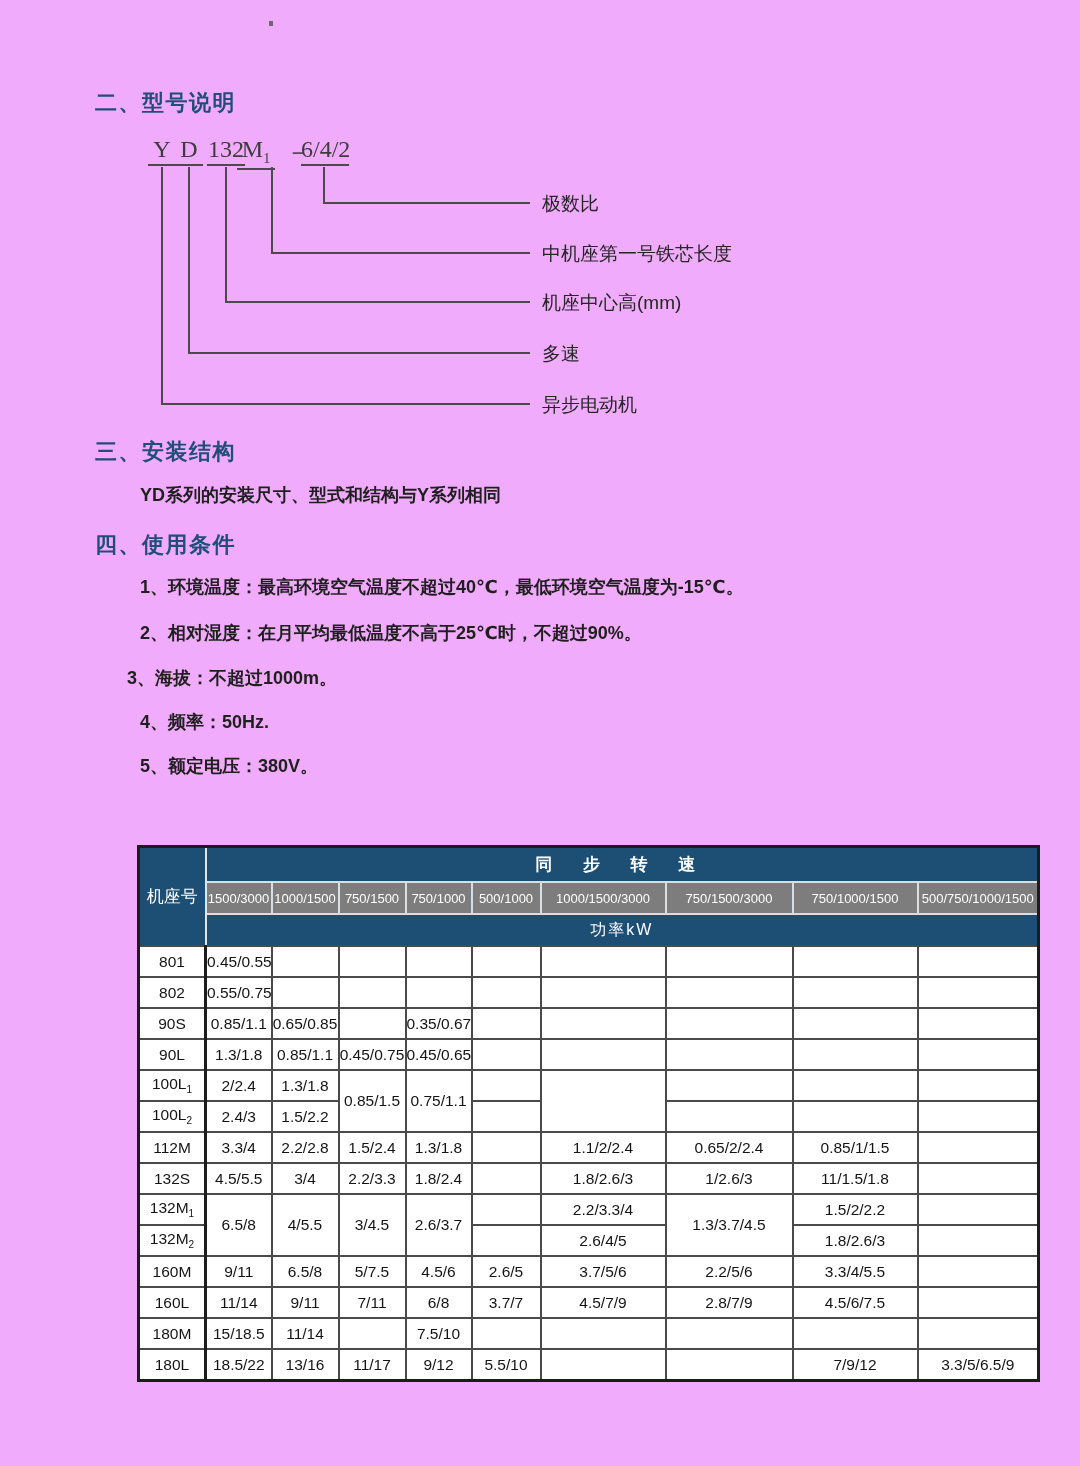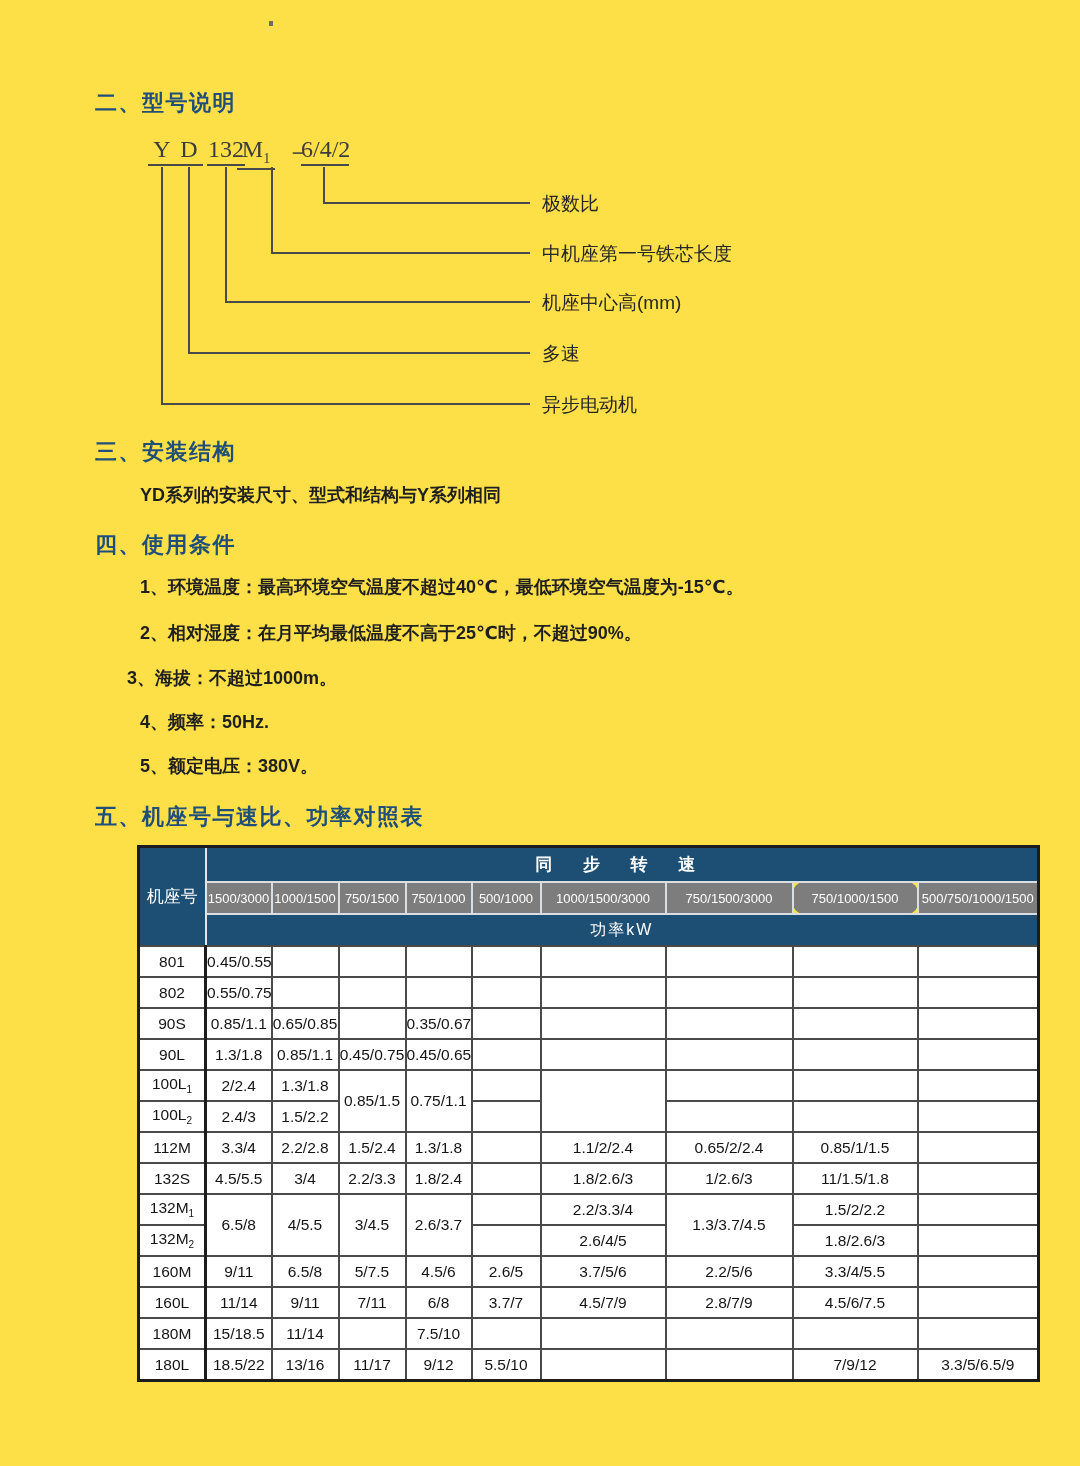--- a/index.html
+++ b/index.html
@@ -1,17 +1,17 @@
 <!DOCTYPE html>
 <html><head>
 <meta charset="utf-8">
 <style>
   html,body { margin:0; padding:0; background:#ffffff; }
   .page {
-    position:relative; width:1080px; height:1466px; background:#fde047;
+    position:relative; width:1080px; height:1466px; background:#f0abfc;
     font-family:"Liberation Sans","DejaVu Sans",sans-serif; overflow:hidden;
   }
   .speck { position:absolute; left:269px; top:21px; width:4px; height:5px; background:#6a6a6a; }
 
   .sec-title {
     position:absolute; left:95px; margin:0; font-size:22px; font-weight:bold;
     color:#1f4e79; letter-spacing:1.5px; white-space:nowrap;
   }
 
   
@@ -103,21 +103,20 @@
   <h2 class="sec-title" style="top: 437px; color: rgb(31, 78, 121);">三、安装结构</h2>
   <div class="body-text" style="left:140px;top:483px">YD系列的安装尺寸、型式和结构与Y系列相同</div>
 
   <h2 class="sec-title" style="top: 530px; color: rgb(31, 78, 121);">四、使用条件</h2>
   <div class="body-text" style="left:140px;top:575px">1、环境温度：最高环境空气温度不超过40℃，最低环境空气温度为-15℃。</div>
   <div class="body-text" style="left:140px;top:621px">2、相对湿度：在月平均最低温度不高于25℃时，不超过90%。</div>
   <div class="body-text" style="left:127px;top:666px">3、海拔：不超过1000m。</div>
   <div class="body-text" style="left:140px;top:710px">4、频率：50Hz.</div>
   <div class="body-text" style="left:140px;top:754px">5、额定电压：380V。</div>
 
-  <h2 class="sec-title" style="top: 802px; color: rgb(31, 78, 121);">五、机座号与速比、功率对照表</h2>
 
   <div class="table-wrap">
     <table class="ptable">
       <colgroup id="table-cols">
           <col style="width: 67px;">
           <col style="width: 66px;">
           <col style="width: 67px;">
           <col style="width: 67px;">
           <col style="width: 66px;">
           <col style="width: 69px;">
@@ -132,21 +131,21 @@
           <th class="group" colspan="9" style="background: rgb(29, 78, 116);">同 步 转 速</th>
         </tr>
         <tr id="speed-cols-row">
             <th class="speed" style="background: rgb(125, 125, 125); color: rgb(255, 255, 255);">1500/3000</th>
             <th class="speed" style="background: rgb(125, 125, 125); color: rgb(255, 255, 255);">1000/1500</th>
             <th class="speed" style="background: rgb(125, 125, 125); color: rgb(255, 255, 255);">750/1500</th>
             <th class="speed" style="background: rgb(125, 125, 125); color: rgb(255, 255, 255);">750/1000</th>
             <th class="speed" style="background: rgb(125, 125, 125); color: rgb(255, 255, 255);">500/1000</th>
             <th class="speed" style="background: rgb(125, 125, 125); color: rgb(255, 255, 255);">1000/1500/3000</th>
             <th class="speed" style="background: rgb(125, 125, 125); color: rgb(255, 255, 255);">750/1500/3000</th>
-            <th class="speed" style="background: rgb(125, 125, 125); color: rgb(255, 255, 255); border-radius: 11px;">750/1000/1500</th>
+            <th class="speed" style="background: rgb(125, 125, 125); color: rgb(255, 255, 255);">750/1000/1500</th>
             <th class="speed" style="background: rgb(125, 125, 125); color: rgb(255, 255, 255);">500/750/1000/1500</th>
           </tr>
         <tr>
           <th class="powerlbl" colspan="9" style="background: rgb(29, 78, 116);">功率kW</th>
         </tr>
       </thead>
       <tbody id="table-body">
           <tr>
             <td class="frame">801</td>
             <td class="cell">0.45/0.55</td>

